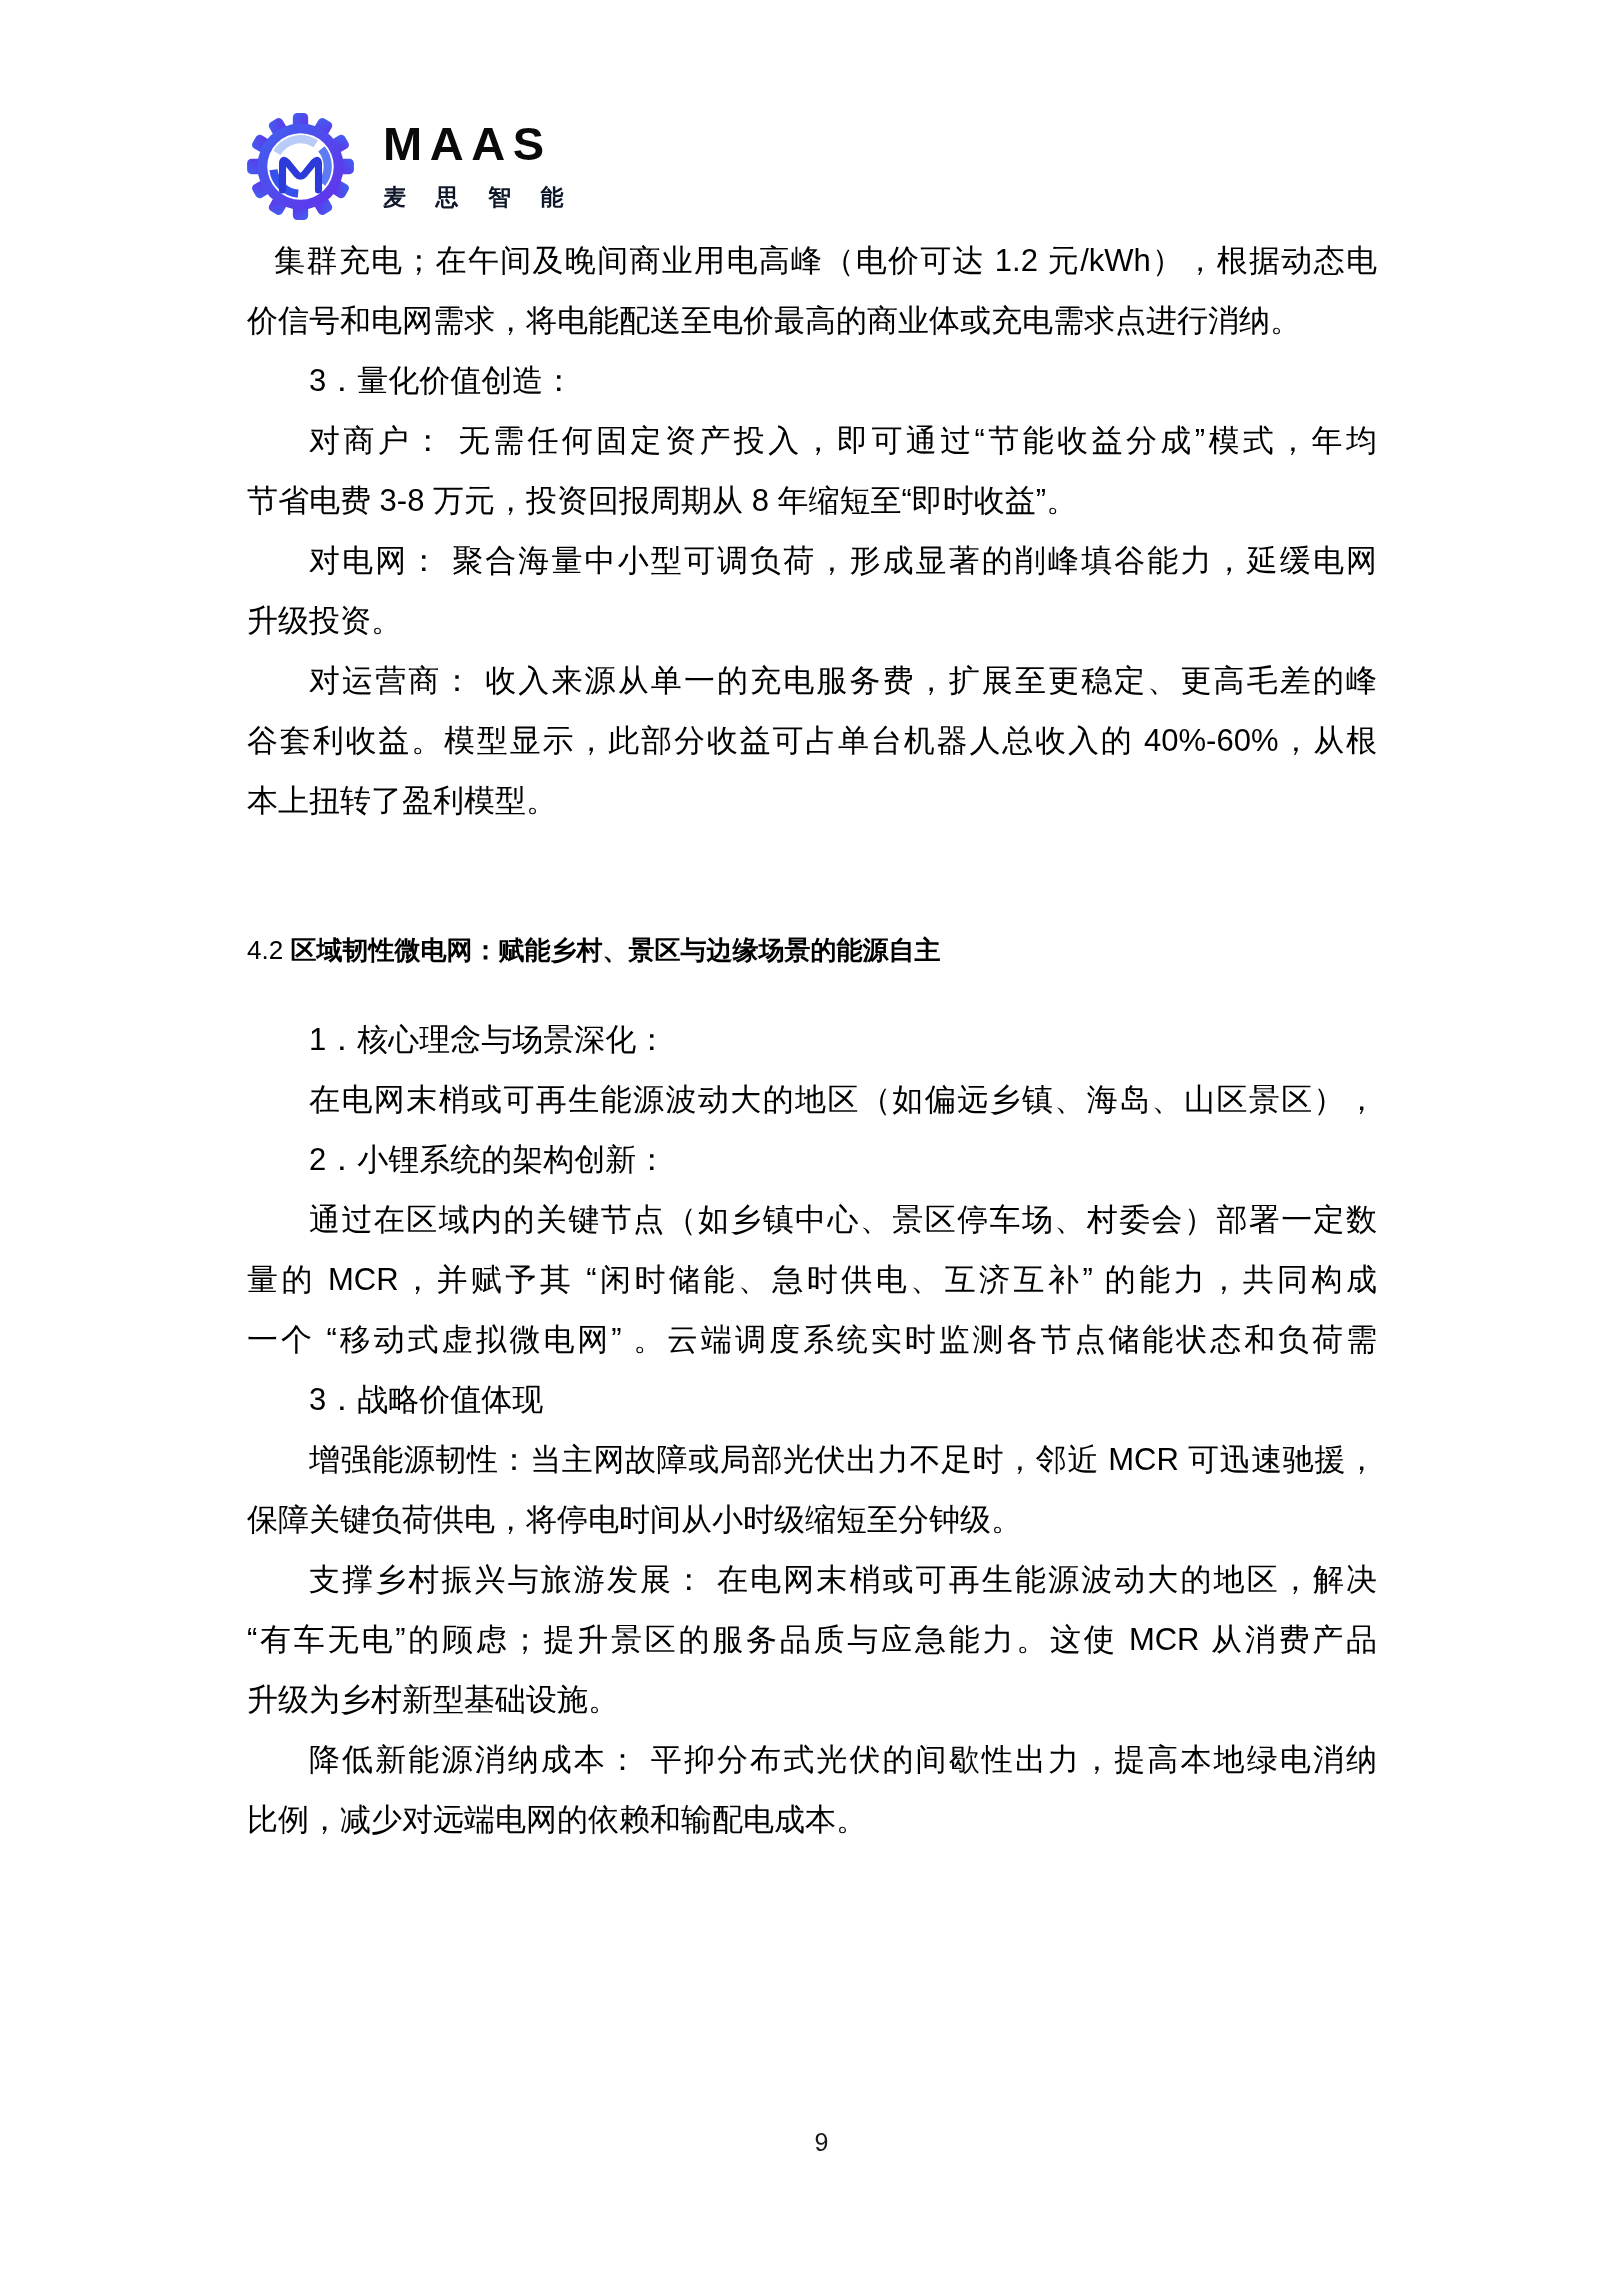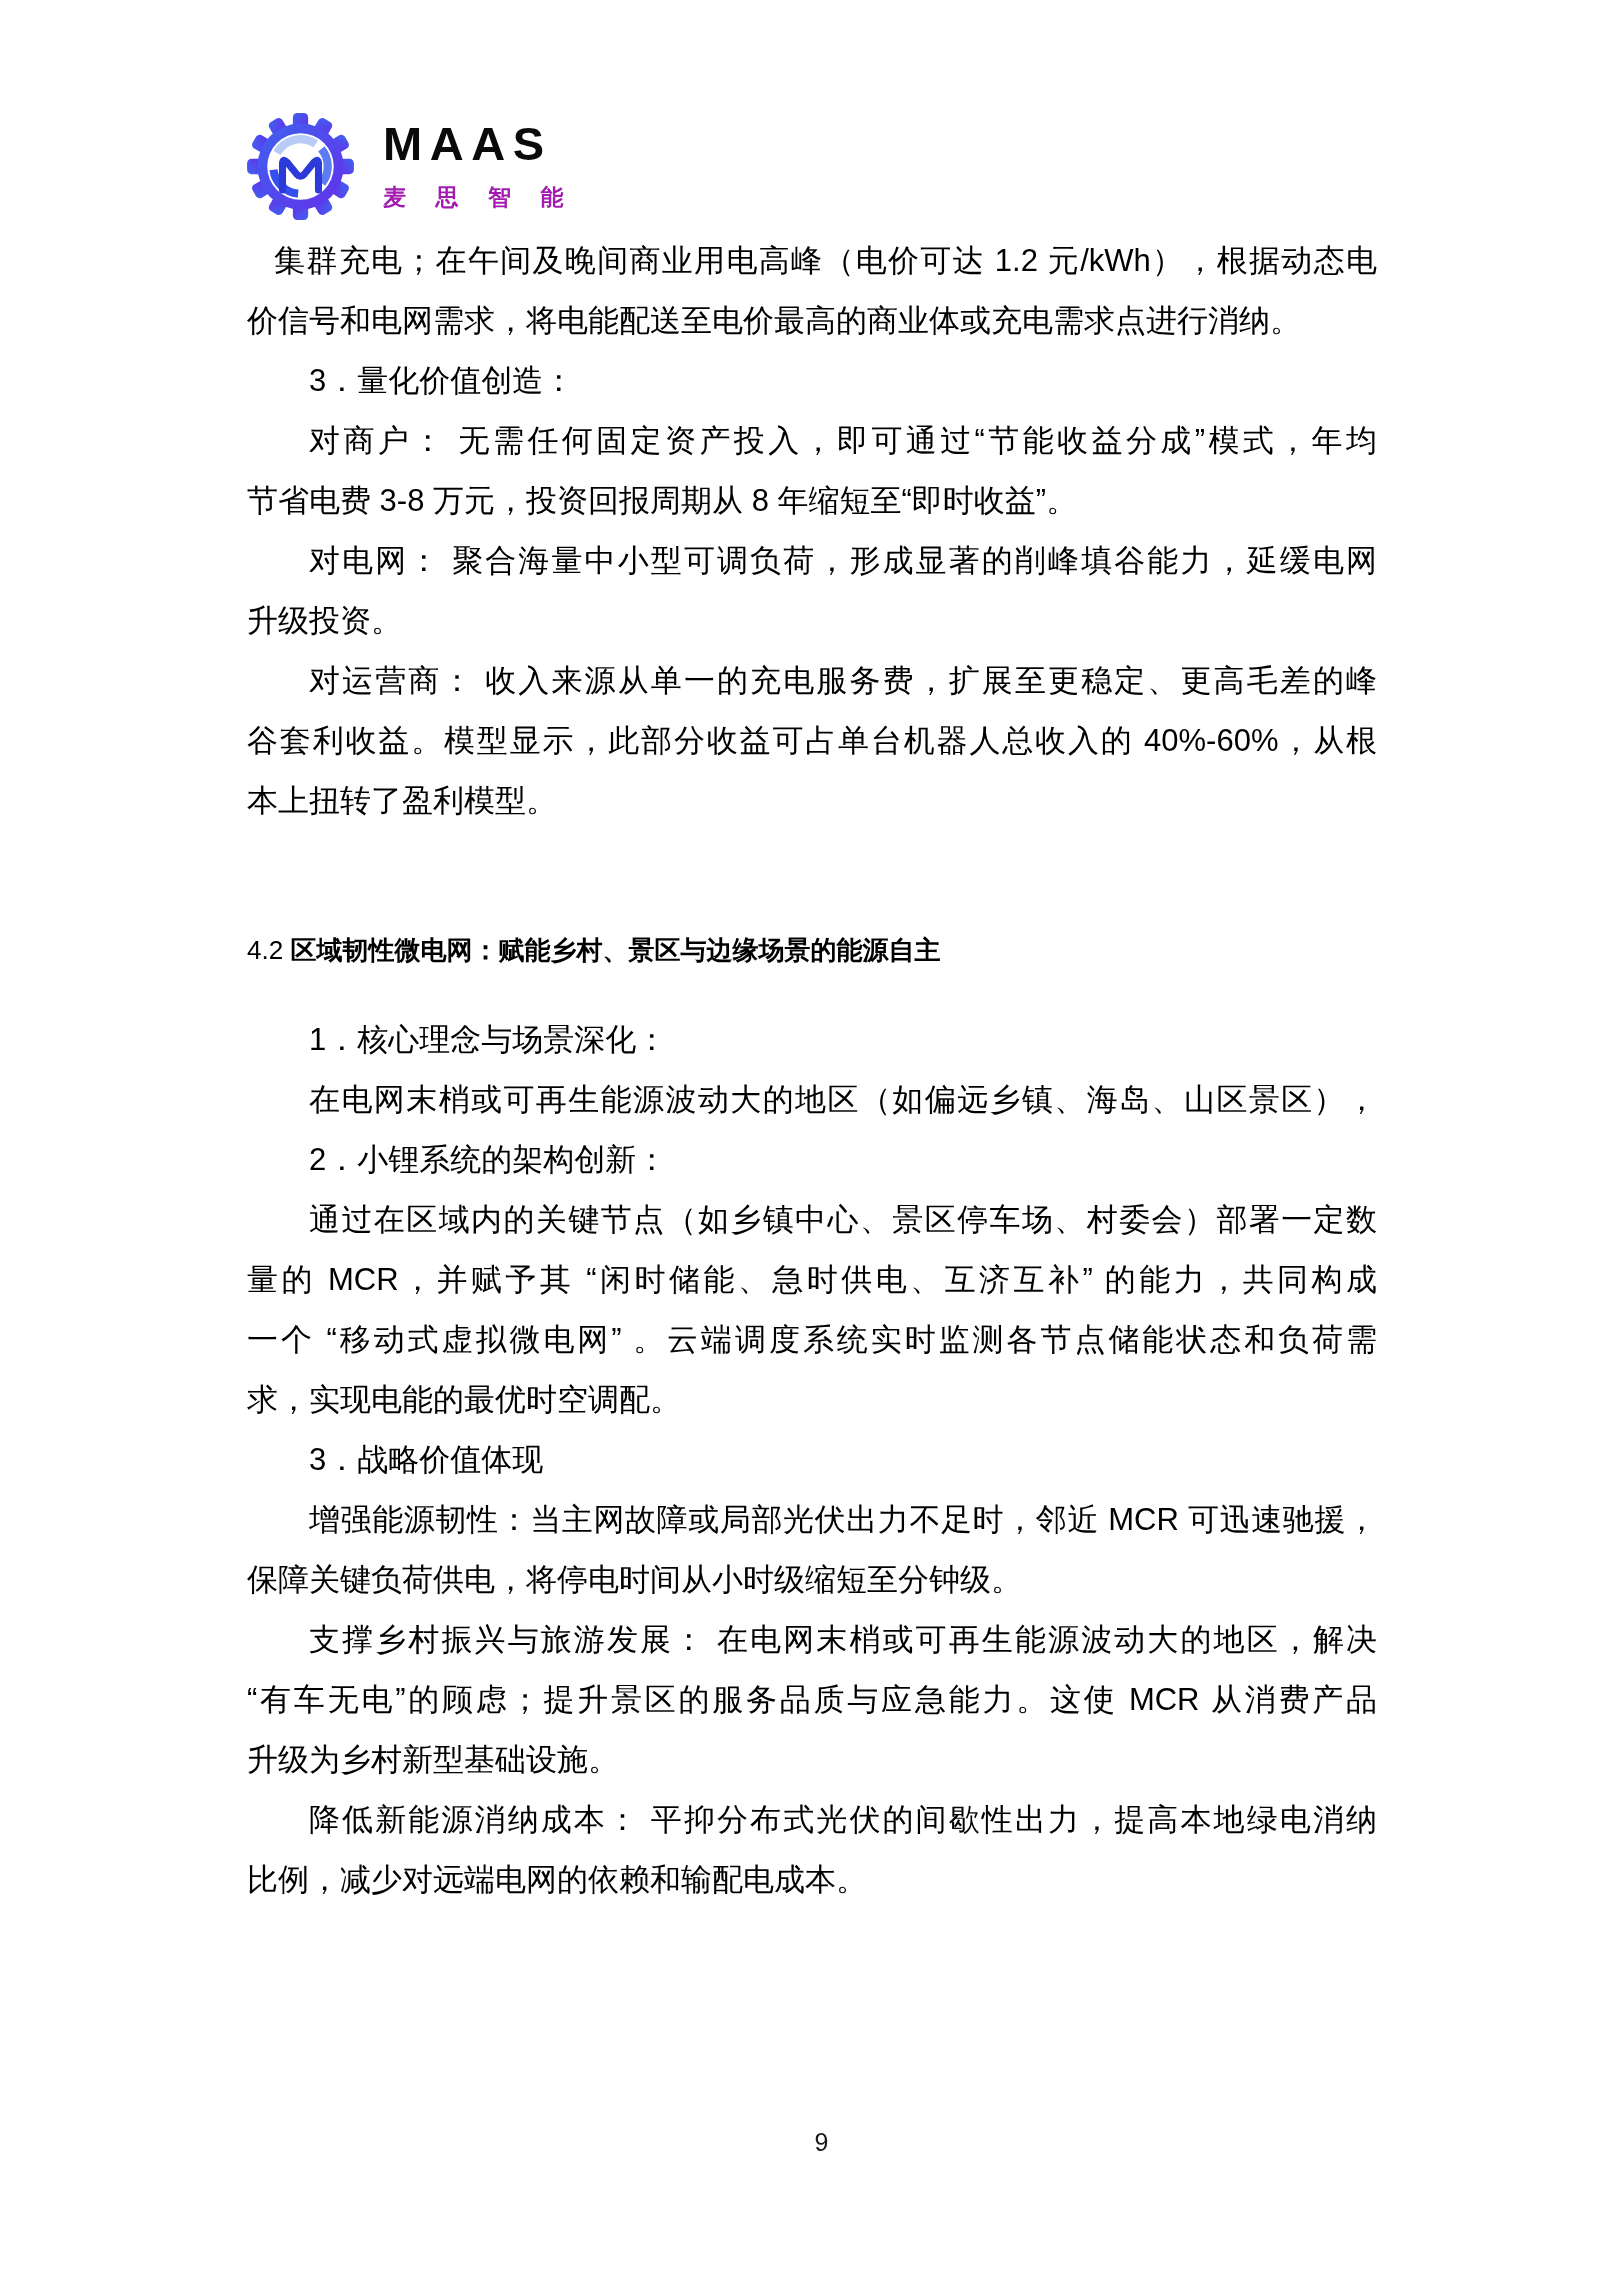--- a/index.html
+++ b/index.html
@@ -19,21 +19,21 @@
     display:flex;align-items:center;
   }
   .gear{width:109px;height:109px;flex:0 0 auto;}
   .logo-text{margin-left:28px;}
   .brand{
     font-size:47px;font-weight:800;letter-spacing:7.6px;
     line-height:1;color:#0a0a0a;
   }
   .subtitle{
     font-size:23px;font-weight:700;letter-spacing:29.5px;
-    margin-top:15.3px;white-space:nowrap;color:#a21caf;
+    margin-top:15.3px;white-space:nowrap;color:#0f172a;
   }
   
   .content{
     position:absolute;left:247px;top:231px;width:1130px;
     font-size:31px;line-height:60px;
   }
   .line{height:60px;}
   .heading{
     font-size:26px;line-height:65px;height:65px;
     margin-top:87px;margin-bottom:27px;
@@ -103,21 +103,20 @@
       <div class="line ind2 just"><b>对运营商：</b><span> 收入来源从单一的充电服务费，扩展至更稳定、更高毛差的峰</span></div>
       <div class="line just"><span>谷套利收益。模型显示，此部分收益可占单台机器人总收入的 40%-60%，从根</span></div>
       <div class="line"><span>本上扭转了盈利模型。</span></div>
       <div class="heading"><span>4.2 </span><b>区域韧性微电网：赋能乡村、景区与边缘场景的能源自主</b></div>
       <div class="line ind2"><b>1．核心理念与场景深化：</b></div>
       <div class="line ind2 just"><span>在电网末梢或可再生能源波动大的地区（如偏远乡镇、海岛、山区景区），</span></div>
       <div class="line ind2"><b>2．小锂系统的架构创新：</b></div>
       <div class="line ind2 just"><span>通过在区域内的关键节点（如乡镇中心、景区停车场、村委会）部署一定数</span></div>
       <div class="line just"><span>量的 MCR，并赋予其 </span><b>“闲时储能、急时供电、互济互补”</b><span> 的能力，共同构成</span></div>
       <div class="line just"><span>一个 </span><b>“移动式虚拟微电网”</b><span> 。云端调度系统实时监测各节点储能状态和负荷需</span></div>
-      <div class="line"><span>求，实现电能的最优时空调配。</span></div>
       <div class="line ind2"><b>3．战略价值体现</b></div>
       <div class="line ind2 just"><b>增强能源韧性：</b><span>当主网故障或局部光伏出力不足时，邻近 MCR 可迅速驰援，</span></div>
       <div class="line"><span>保障关键负荷供电，将停电时间从小时级缩短至分钟级。</span></div>
       <div class="line ind2 just"><b>支撑乡村振兴与旅游发展：</b><span> 在电网末梢或可再生能源波动大的地区，解决</span></div>
       <div class="line just"><span>“有车无电”的顾虑；提升景区的服务品质与应急能力。这使 MCR 从消费产品</span></div>
       <div class="line"><span>升级为</span><b>乡村新型基础设施</b><span>。</span></div>
       <div class="line ind2 just"><b>降低新能源消纳成本：</b><span> 平抑分布式光伏的间歇性出力，提高本地绿电消纳</span></div>
       <div class="line"><span>比例，减少对远端电网的依赖和输配电成本。</span></div>
     </main>
 

